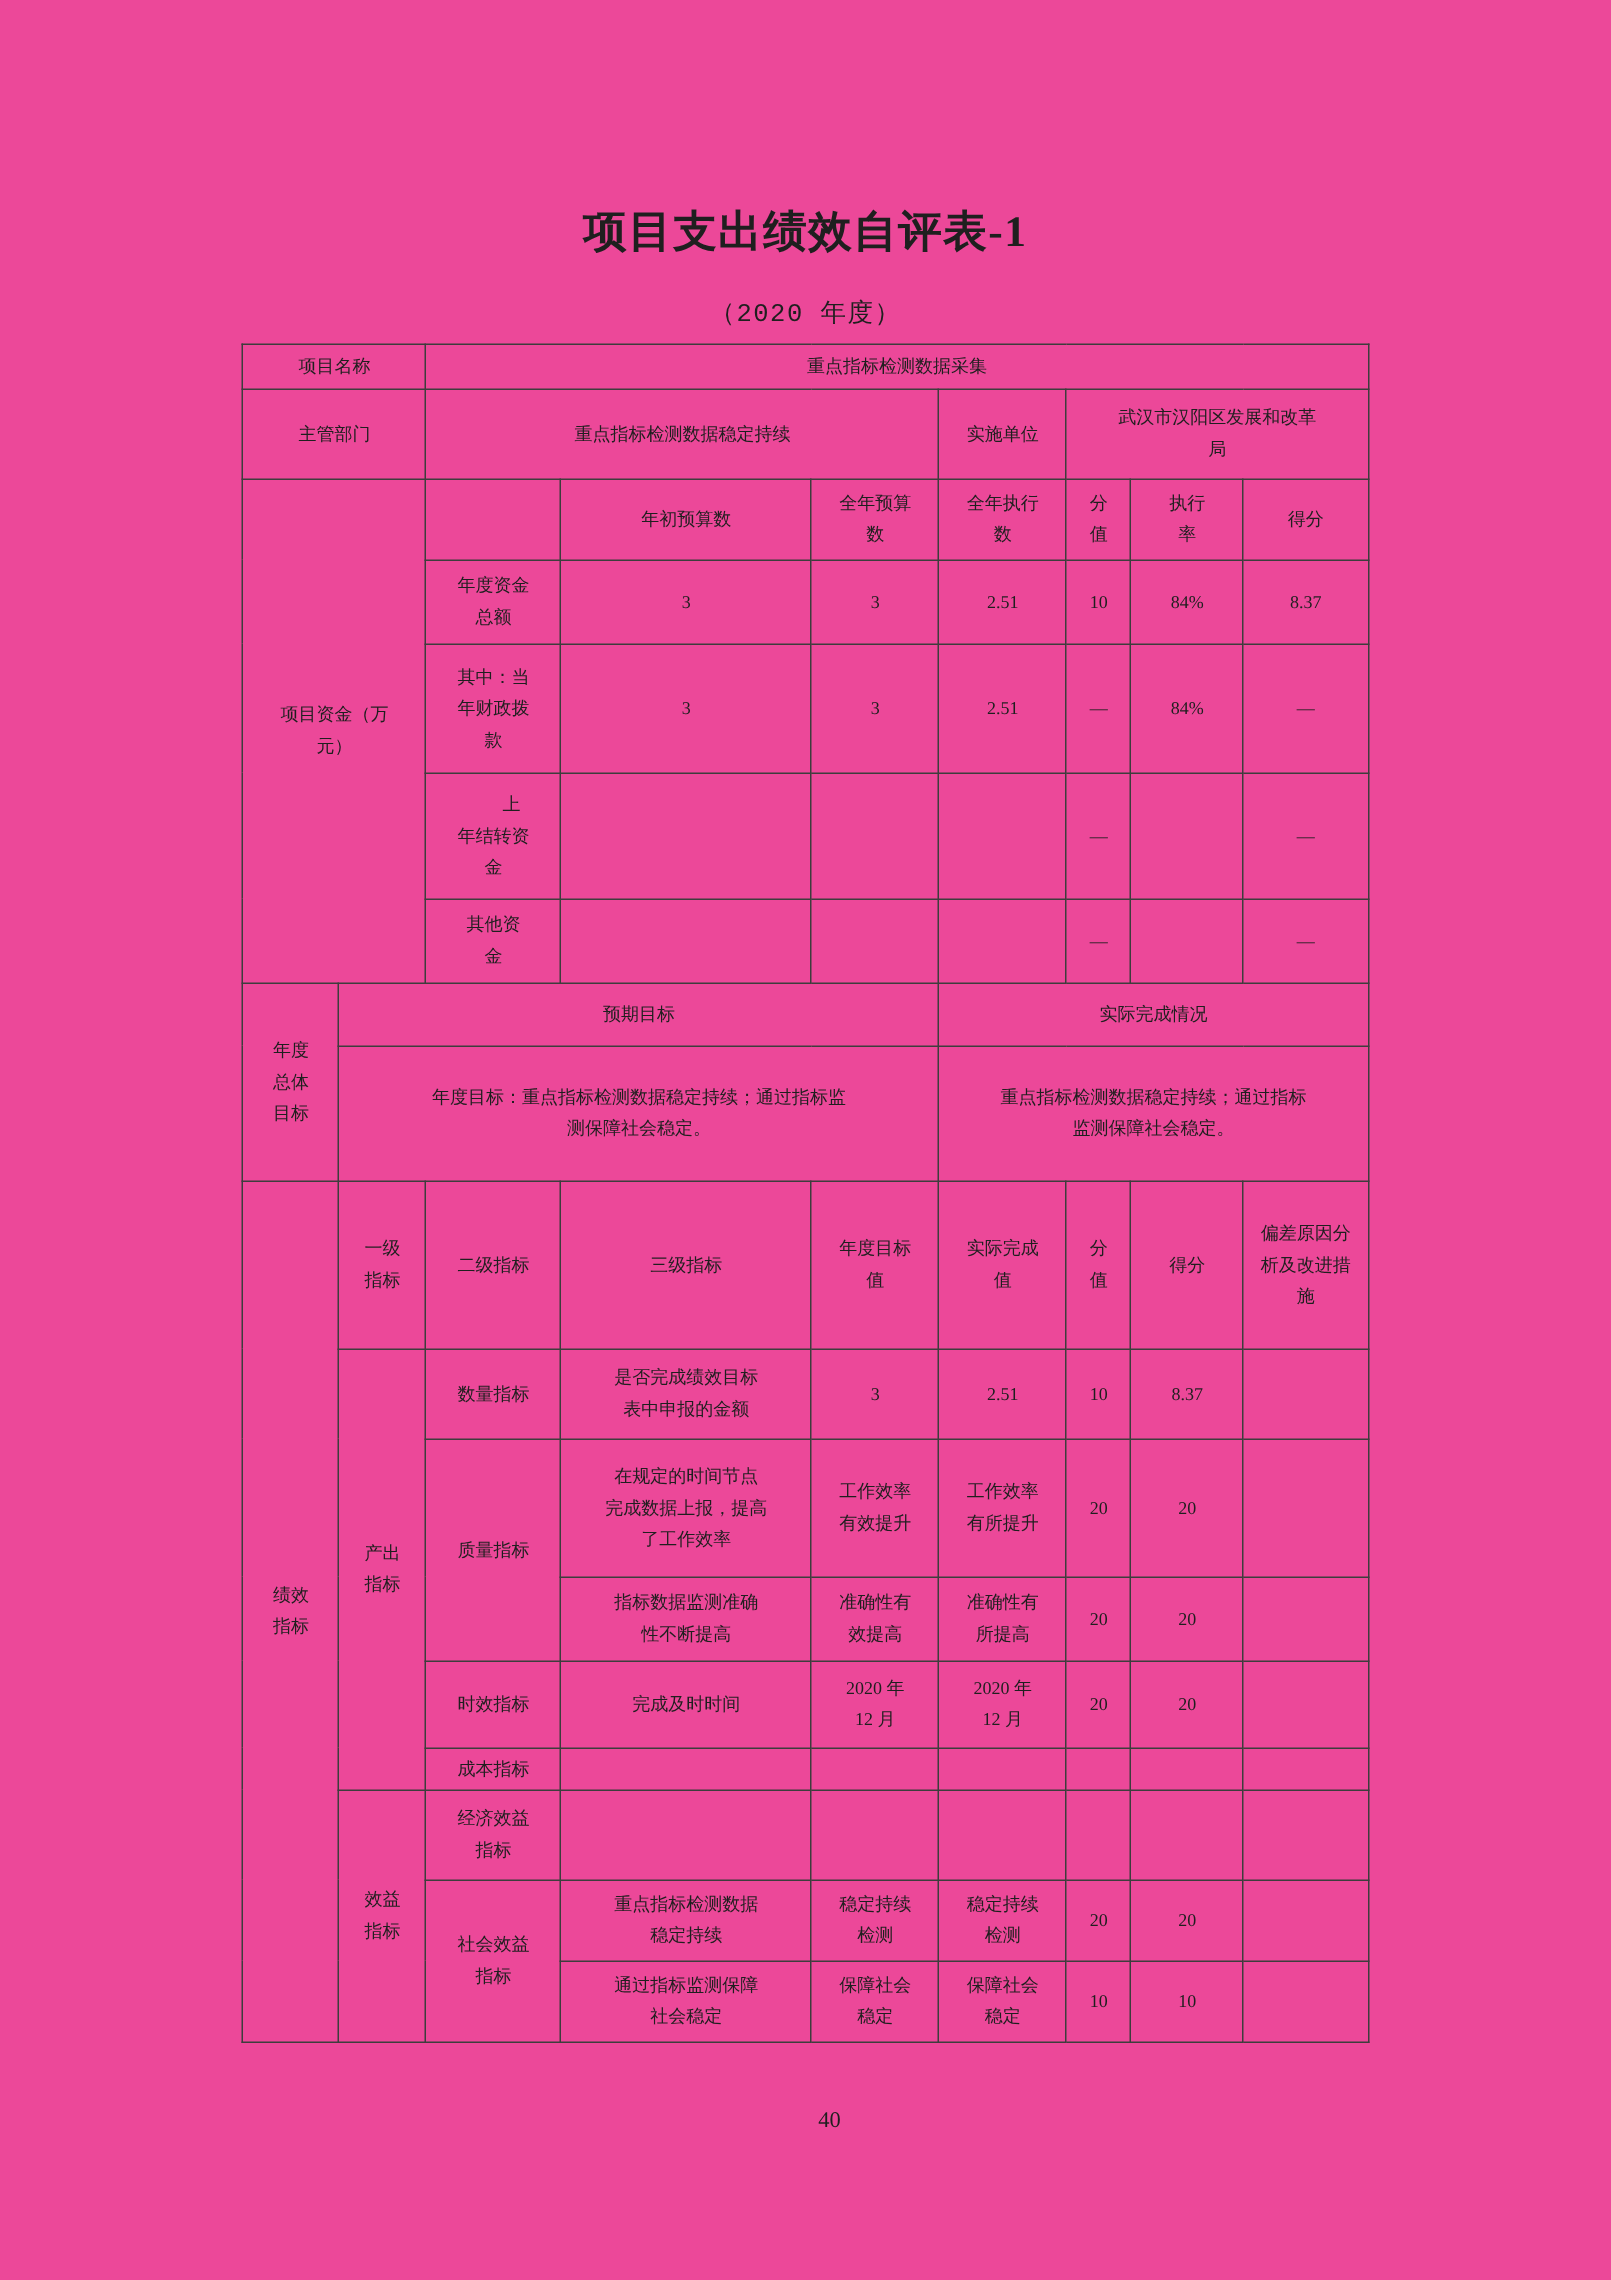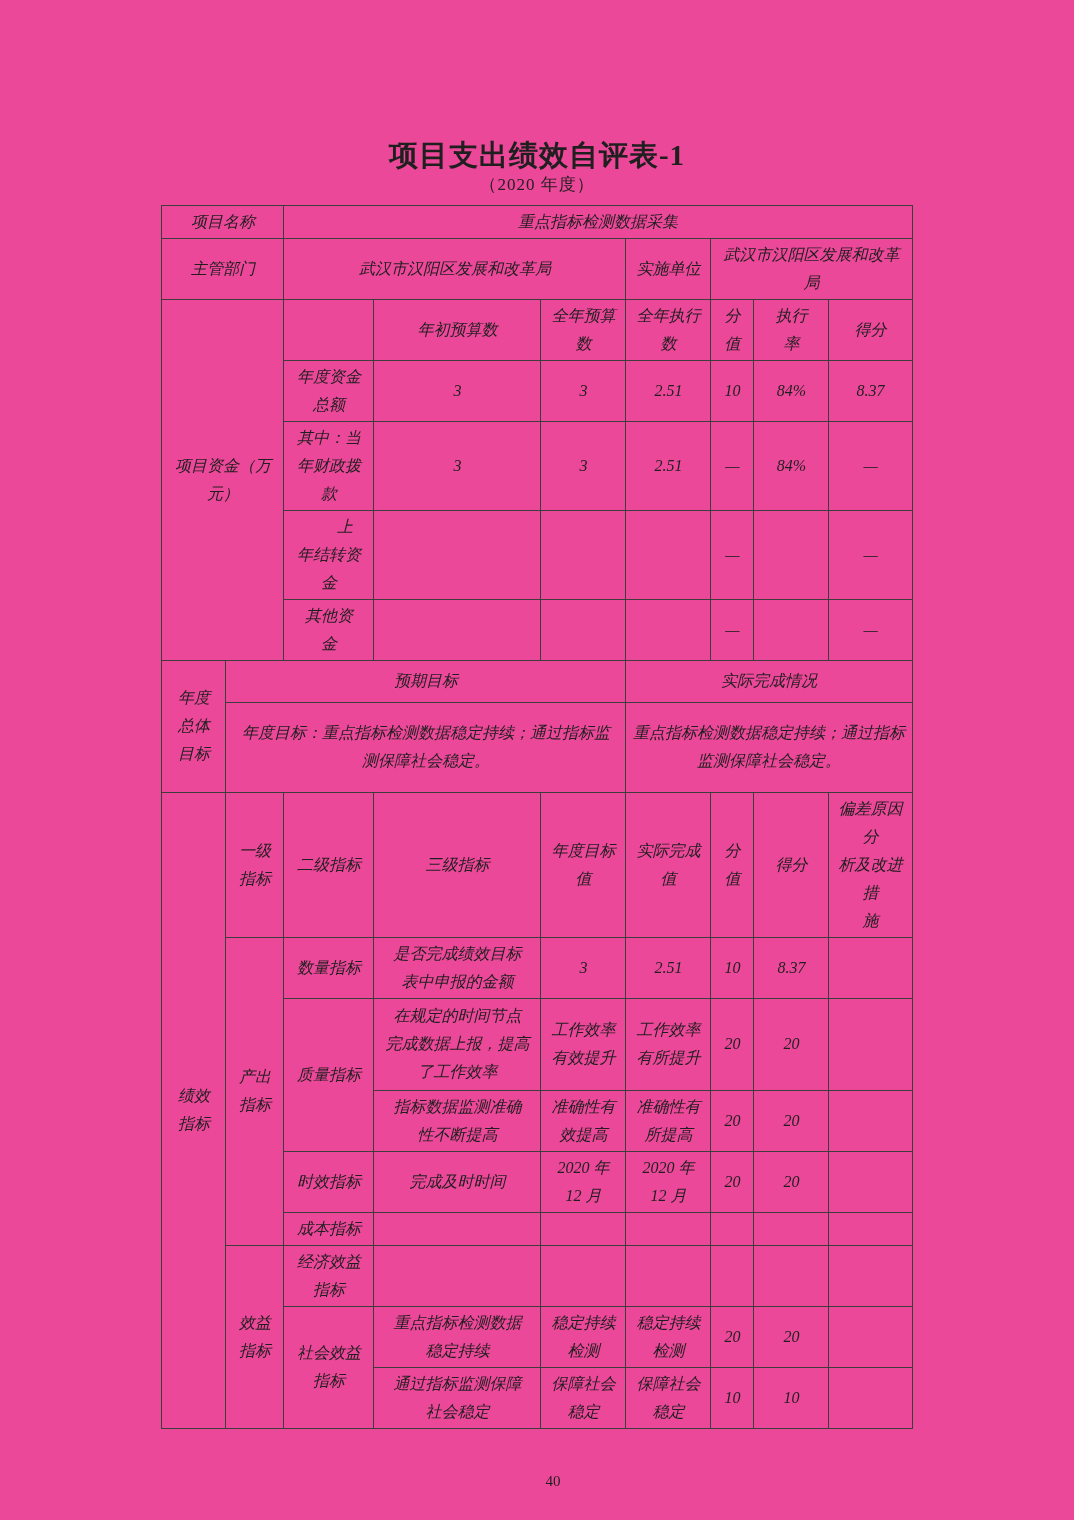--- a/index.html
+++ b/index.html
@@ -17,31 +17,31 @@
   .doc-title{
     text-align:center;
     font-size:29px;
     font-weight:bold;
     letter-spacing:1px;
     line-height:1.2;
   }
   .doc-subtitle{
     text-align:center;
     font-size:17px;
-    margin-top:0;
+    margin-top:24px;
     letter-spacing:1px;
+    font-family:Liberation Mono, monospace;
   }
   table.selfeval{
     width:750px;
     margin:9px auto 0 auto;
     border-collapse:collapse;
     table-layout:fixed;
-    font-size:16px;
+    font-size:12px;
     line-height:1.75;
-    font-style:italic;
   }
   table.selfeval td{
     border:1px solid #3d3d3d;
     text-align:center;
     vertical-align:middle;
     white-space:pre-line;
     padding:2px 4px;
     box-sizing:border-box;
     overflow:hidden;
   }
@@ -94,21 +94,21 @@
     </colgroup>
 
     <tbody>
         <tr class="r1">
       <td colspan="2">项目名称</td>
       <td colspan="7">重点指标检测数据采集</td>
     </tr>
 
     <tr class="r2">
       <td colspan="2" class="vb">主管部门</td>
-      <td colspan="3" class="vb">武汉市汉阳区发展和改革局</td>
+      <td colspan="3" class="vb">重点指标检测数据稳定持续</td>
       <td class="vb">实施单位</td>
       <td colspan="3">武汉市汉阳区发展和改革
 局</td>
     </tr>
 
     <tr class="r3">
       <td colspan="2" rowspan="5">项目资金（万
 元）</td>
       <td></td>
       <td>年初预算数</td>

